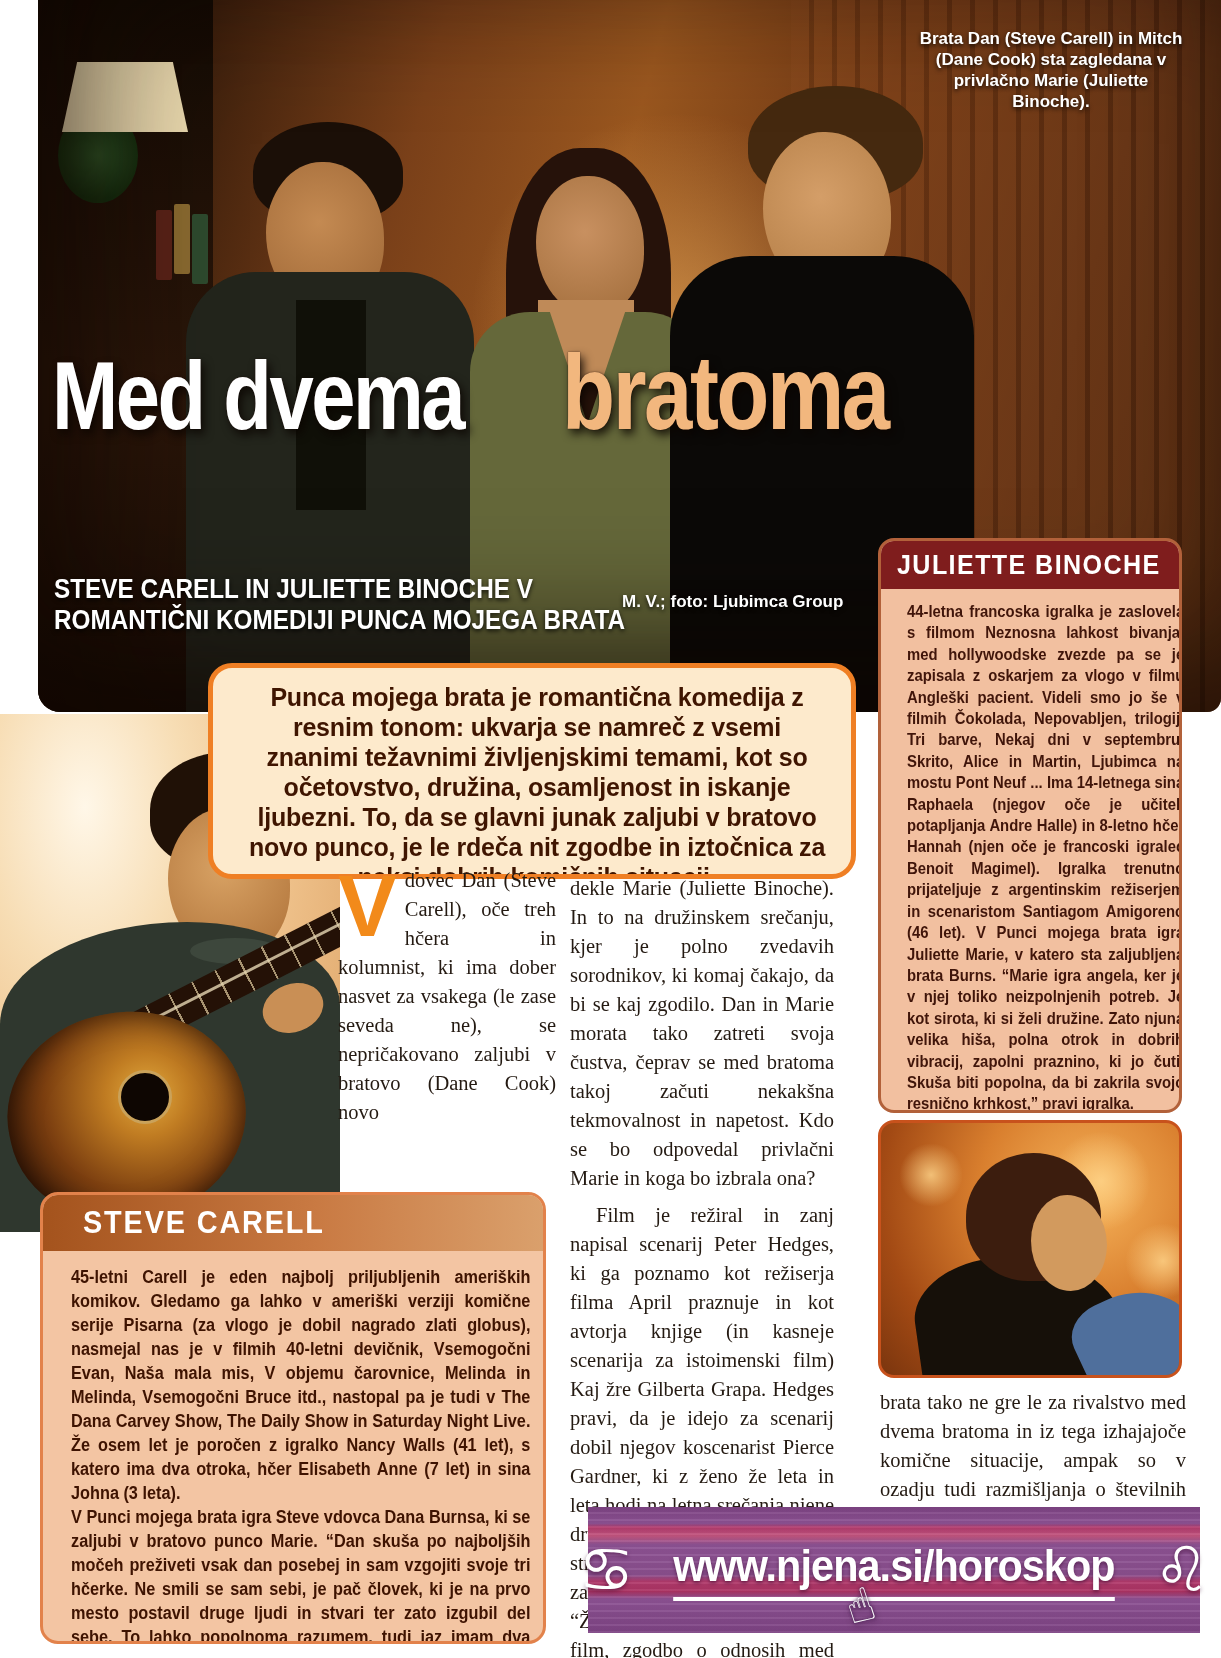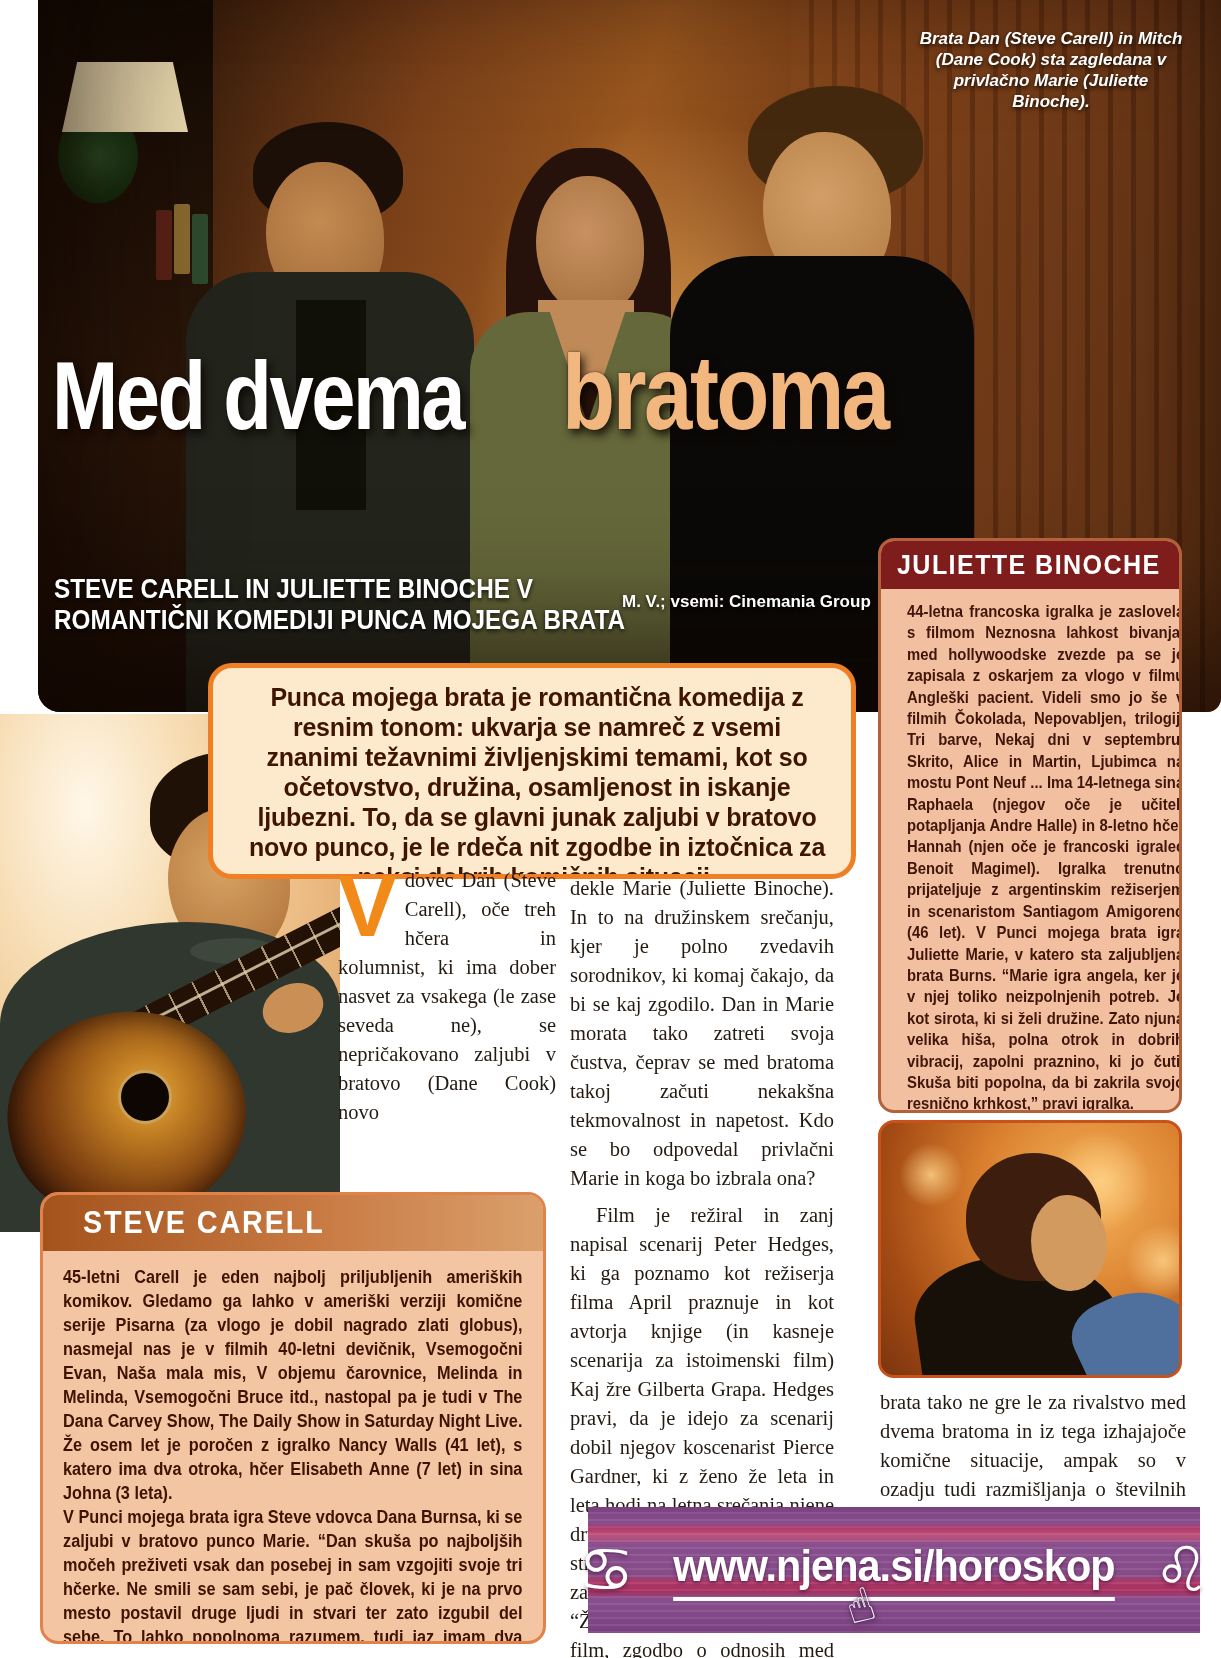--- a/index.html
+++ b/index.html
@@ -23,21 +23,21 @@
   .tp-lamp{position:absolute;left:24px;top:62px;width:126px;height:70px;background:#ead9ae;
     clip-path:polygon(12% 0,88% 0,100% 100%,0 100%);box-shadow:0 0 70px 35px rgba(255,238,190,.35);}
   .figure{position:absolute;}
   .hair{position:absolute;background:#1b0f07;}
   .face{position:absolute;border-radius:48% 52% 46% 54%;}
   .torso{position:absolute;}
   .tp-vignette{position:absolute;inset:0;box-shadow:inset 0 -80px 120px rgba(15,6,0,.55),inset 80px 0 120px rgba(15,6,0,.35);}
 
   .caption{position:absolute;left:915px;top:28px;width:272px;z-index:3;color:#ffffff;
     font-weight:bold;font-size:17px;line-height:21px;text-align:center;
-    text-shadow:0 2px 4px rgba(0,0,0,.8);font-style:italic;}
+    text-shadow:0 2px 4px rgba(0,0,0,.8);}
 
   .title{position:absolute;left:52px;top:348px;z-index:3;margin:0;font-weight:800;}
   .title span{display:inline-block;transform:scaleX(.82);transform-origin:left top;
     text-shadow:4px 5px 10px rgba(10,5,0,.85),0 0 2px rgba(40,15,0,.7);letter-spacing:-3px;}
   .t1{font-size:97px;line-height:.95;color:#ffffff;}
   .t2{display:block;font-size:106px;line-height:.95;color:#f2b77e;margin-top:-6px;}
 
   .subtitle{position:absolute;left:54px;top:574px;z-index:3;color:#ffffff;font-weight:800;
     font-size:27px;line-height:31px;text-shadow:0 2px 5px rgba(0,0,0,.8);}
   .subtitle div{transform:scaleX(.9);transform-origin:left top;white-space:nowrap;}
@@ -87,21 +87,21 @@
     font-size:88px;line-height:72px;margin:4px 8px 0 0;}
 
   
   .steve-box{position:absolute;left:40px;top:1192px;width:506px;height:452px;z-index:3;
     border-radius:18px;background:#f3c5a3;border:3px solid #e2824b;overflow:hidden;}
   .steve-box .box-header{position:absolute;left:0;top:0;right:0;height:56px;
     background:linear-gradient(90deg,#a4531d 0%,#c97a43 55%,#daa06c 100%);
     border-radius:14px 14px 0 0;line-height:56px;padding-left:40px;}
   .box-header span{display:inline-block;color:#ffffff;font-weight:800;font-size:31px;
     letter-spacing:2px;transform:scaleX(.93);transform-origin:left center;white-space:nowrap;}
-  .steve-box .box-body{position:absolute;left:0;top:58px;right:0;bottom:0;padding:12px 20px;}
+  .steve-box .box-body{position:absolute;left:0;top:58px;right:0;bottom:0;padding:12px 28px;}
   .steve-box .box-body .scale-wrap{width:494px;transform:scaleX(.93);transform-origin:left top;}
   .steve-box p{margin:0;color:#3e1301;font-weight:bold;font-size:17.5px;line-height:24px;
     text-align:justify;}
 
   
   .juliette-box{position:absolute;left:878px;top:538px;width:304px;height:575px;z-index:2;
     border-radius:16px;background:#f2c0a0;border:3px solid #b2613a;overflow:hidden;}
   .juliette-box .box-header{position:absolute;left:0;top:0;right:0;height:48px;background:#7f1d1d;
     border-radius:12px 12px 0 0;line-height:48px;padding-left:16px;}
   .juliette-box .box-header span{font-size:27px;letter-spacing:1.5px;}
@@ -189,21 +189,21 @@
   <h1 class="title">
     <span class="t1">Med dvema</span>
     <span class="t2">bratoma</span>
   </h1>
 
   <div class="subtitle">
     <div>STEVE CARELL IN JULIETTE BINOCHE V</div>
     <div>ROMANTIČNI KOMEDIJI PUNCA MOJEGA BRATA</div>
   </div>
 
-  <div class="credit">M. V.; vsemi: Cinemania Group</div>
+  <div class="credit">M. V.; foto: Ljubimca Group</div>
 
   <div class="intro-box">
     <p>Punca mojega brata je romantična komedija z resnim tonom: ukvarja se namreč z vsemi znanimi težavnimi življenjskimi temami, kot so očetovstvo, družina, osamljenost in iskanje ljubezni. To, da se glavni junak zaljubi v bratovo novo punco, je le rdeča nit zgodbe in iztočnica za nekaj dobrih komičnih situacij.</p>
   </div>
 
   <div class="steve-photo">
     <div class="sp-hair"></div>
     <div class="sp-face"></div>
     <div class="sp-sweater"></div>
     <div class="sp-neckline"></div>

